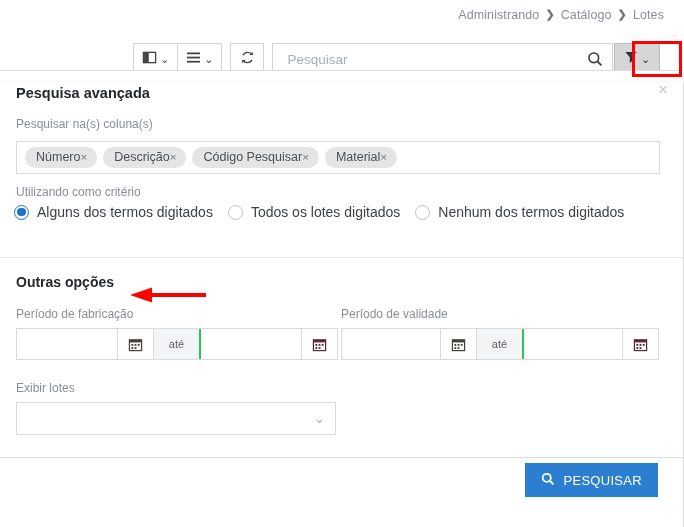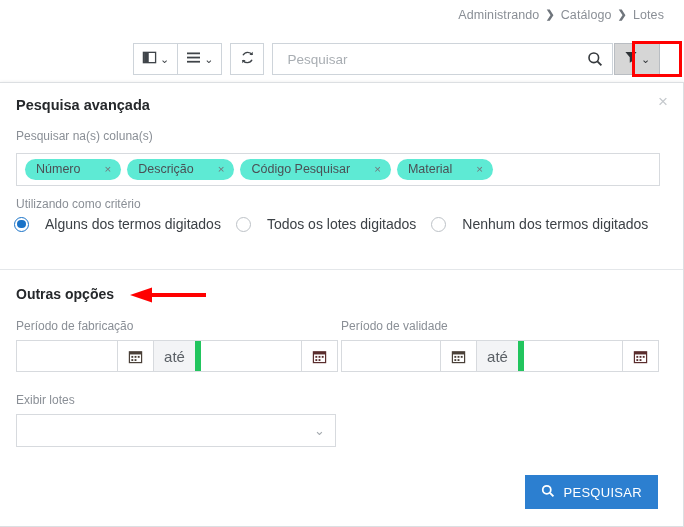--- a/index.html
+++ b/index.html
@@ -52,21 +52,21 @@
     display: flex; align-items: center; justify-content: center; gap: 3px;
     color: #2f3337; position: relative;
   }
   .filter-highlight {
     position: absolute; top: 41px; left: 632px; width: 50px; height: 36px;
     border: 3px solid #ff0000; pointer-events: none; z-index: 5;
   }
 
   
   .panel {
-    position: absolute; top: 82px; left: 0; width: 684px; height: 445px;
+    position: absolute; top: 70px; left: 0; width: 684px; height: 388px;
     background: #fff; border: 1px solid #dcdfe2; border-left: none;
     border-right: none;
     text-decoration: underline;
   }
   .panel-shadow {
     position:absolute; top:82px; left:0; width:684px; height:445px;
     box-shadow: 0 1px 4px rgba(0,0,0,.14); pointer-events:none;
   }
   .panel-title {
     position: absolute; top: 14px; left: 16px;
@@ -80,22 +80,22 @@
   .field-label {
     font-size: 12px; color: #8a8f96;
   }
 
   .chips-box {
     position: absolute; top: 70px; left: 16px; width: 644px; height: 33px;
     border: 1px solid #d7dade; background: #fff;
     display: flex; align-items: center; gap: 6px; padding: 0 8px;
   }
   .chip {
-    display: inline-flex; align-items: center; gap: 24px;
-    background: #5eead4; border-radius: 13px;
+    display: inline-flex; align-items: center; gap: 0;
+    background: #e5e5e5; border-radius: 13px;
     padding: 3px 10px 4px 11px; font-size: 12.5px; color: #4b5055;
   }
   .chip .x { color: #72777c; font-size: 11.5px; cursor: pointer; }
 
   .criteria-label { position: absolute; top: 114px; left: 16px; }
 
   .radios {
     position: absolute; top: 133px; left: 14px; right: 14px;
     display: flex; align-items: center; gap: 15px;
   }
@@ -103,21 +103,21 @@
   .radio-dot {
     width: 15px; height: 15px; border-radius: 50%;
     border: 1.6px solid #bdc2c7; background:#fff; flex:none;
     position: relative;
   }
   .radio-item.checked .radio-dot { border-color: #1a73c8; border-width: 1.6px; }
   .radio-item.checked .radio-dot::after {
     content:""; position:absolute; inset: 2.4px; border-radius:50%;
     background: #1a73c8;
   }
-  .radio-text { font-size: 14px; color: #3c4146; white-space: nowrap; margin-left: 8px; }
+  .radio-text { font-size: 14px; color: #3c4146; white-space: nowrap; }
 
   .divider {
     position: absolute; top: 186px; left: 0; width: 684px;
     border-top: 1px solid #e4e7ea;
   }
 
   .section-title {
     position: absolute; top: 203px; left: 16px;
     font-size: 14px; font-weight: 700; color: #25282b;
   }
@@ -134,23 +134,23 @@
   }
   .date-inputs input {
     flex: 1; min-width: 0; border: none; outline: none;
     font-size: 13px; padding: 0 8px; font-family: inherit; background: transparent;
   }
   .cal-btn {
     width: 36px; border-left: 1px solid #d7dade; background: #fff;
     display:flex; align-items:center; justify-content:center; cursor: pointer;
   }
   .ate-label {
-    width: 48px; border-left: 1px solid #d7dade; border-right: 6px solid #22c55e;
+    width: 48px; border-left: 1px solid #d7dade; border-right: 2px solid #22c55e;
     background: #f3f4f6; display:flex; align-items:center; justify-content:center;
-    font-size: 15px; color: #5b6066;
+    font-size: 11px; color: #5b6066;
   }
 
   .exibir-wrap { position: absolute; top: 310px; left: 16px; width: 320px; }
   .exibir-wrap .field-label { display:block; margin-bottom: 7px; }
   .select-box {
     height: 33px; border: 1px solid #d7dade; background: #fff;
     display: flex; align-items: center; padding: 0 10px;
     font-size: 13px; color: #4b5055; cursor: pointer;
   }
   .select-box .val { flex: 1; }

